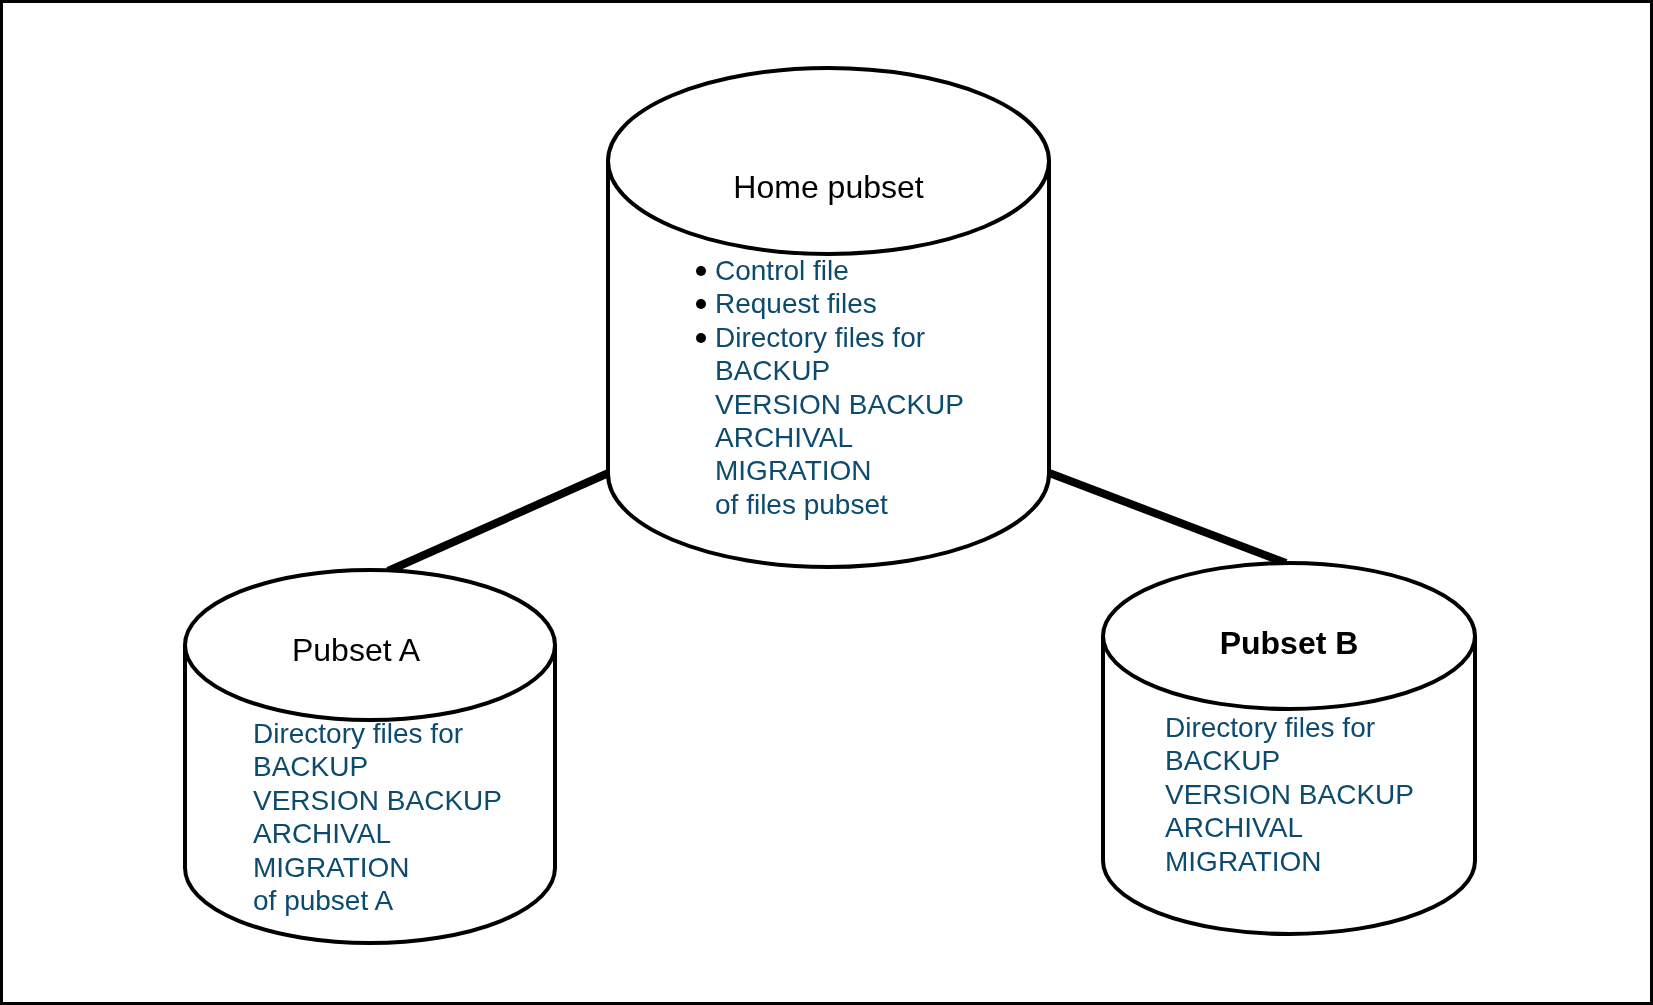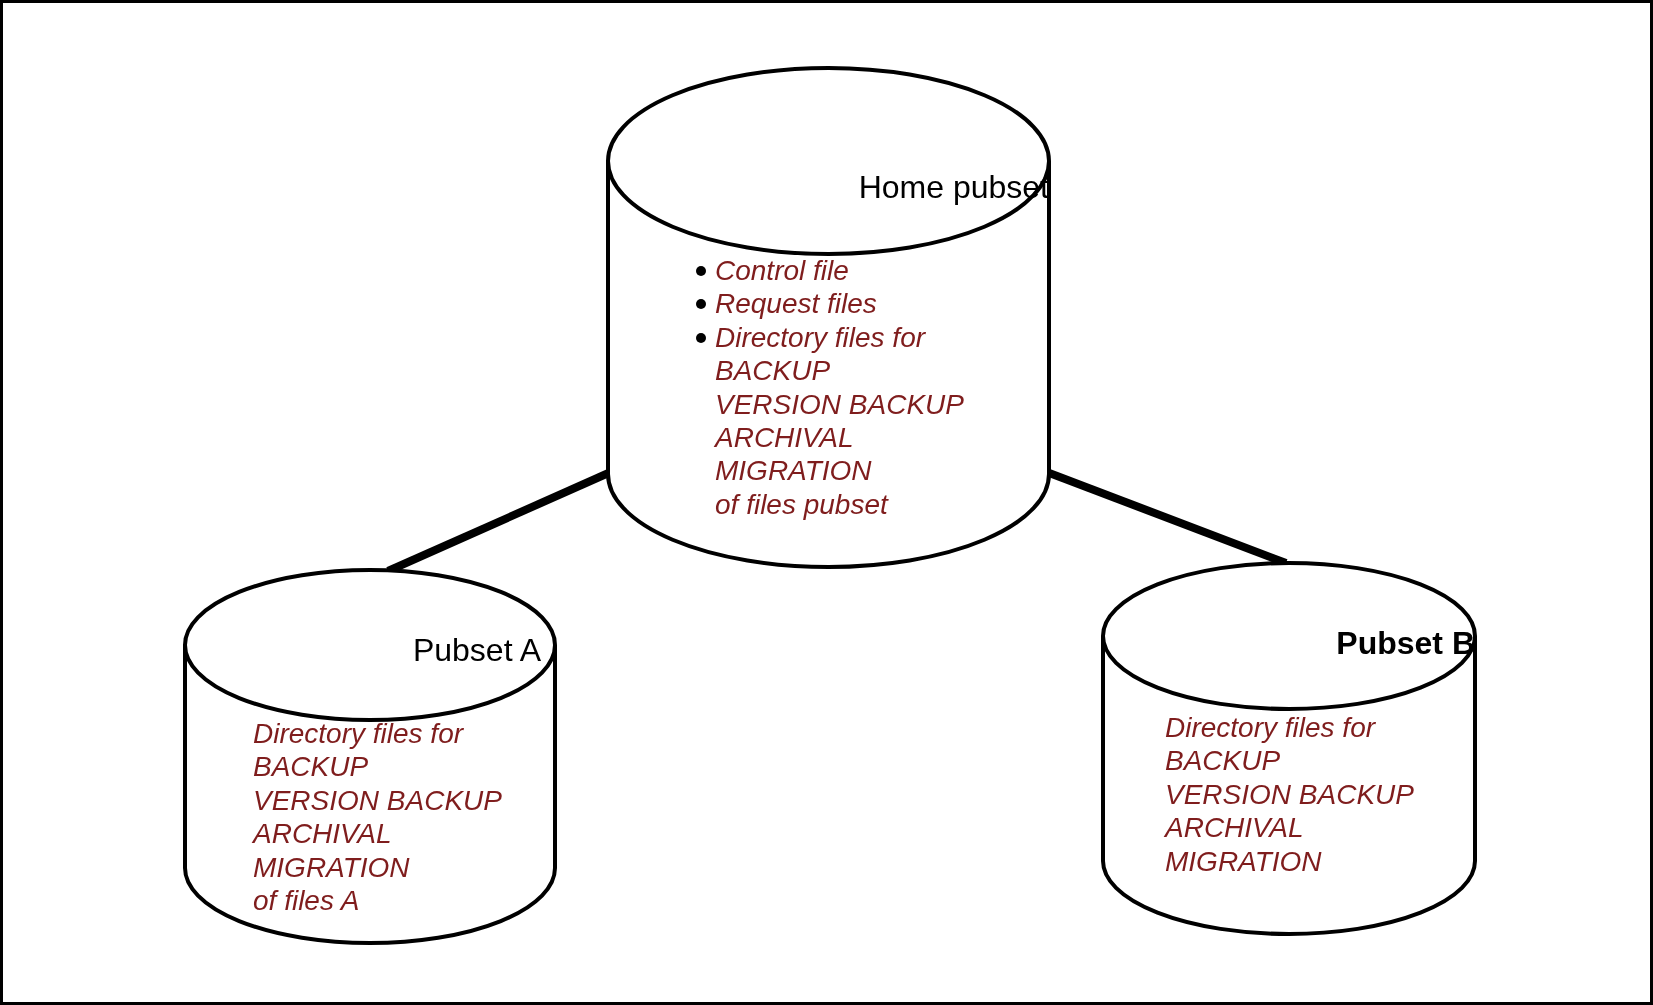--- a/index.html
+++ b/index.html
@@ -22,34 +22,33 @@
     position: absolute;
     left: 0;
     top: 0;
     width: 1653px;
     height: 1005px;
   }
   .title {
     position: absolute;
     font-size: 32px;
     line-height: 34px;
-    text-align: right;
+    text-align: center;
     white-space: nowrap;
     color: #000000;
   }
   .home-title   { left: 605px; top: 167px; width: 441px; }
   .pubsetA-title{ left: 168px; top: 630px; width: 370px; }
   .pubsetB-title{ left: 1100px; top: 623px; width: 372px; font-weight: bold; }
 
   .textblock {
     position: absolute;
     font-size: 28px;
     line-height: 33.4px;
-    color: #7f1d1d;
-    font-style: italic;
+    color: #0c4a6e;
   }
   .home-text    { left: 712px; top: 251px; }
   .pubsetA-text { left: 250px; top: 714px; }
   .pubsetB-text { left: 1162px; top: 708px; }
 
   .li {
     position: relative;
     white-space: nowrap;
   }
   .li.bulleted::before {
@@ -95,21 +94,21 @@
     <div class="li">of files pubset</div>
   </div>
 
   <div class="title pubsetA-title">Pubset A</div>
   <div class="textblock pubsetA-text">
     <div class="li">Directory files for</div>
     <div class="li">BACKUP</div>
     <div class="li">VERSION BACKUP</div>
     <div class="li">ARCHIVAL</div>
     <div class="li">MIGRATION</div>
-    <div class="li">of files A</div>
+    <div class="li">of pubset A</div>
   </div>
 
   <div class="title pubsetB-title">Pubset B</div>
   <div class="textblock pubsetB-text">
     <div class="li">Directory files for</div>
     <div class="li">BACKUP</div>
     <div class="li">VERSION BACKUP</div>
     <div class="li">ARCHIVAL</div>
     <div class="li">MIGRATION</div>
   </div>

